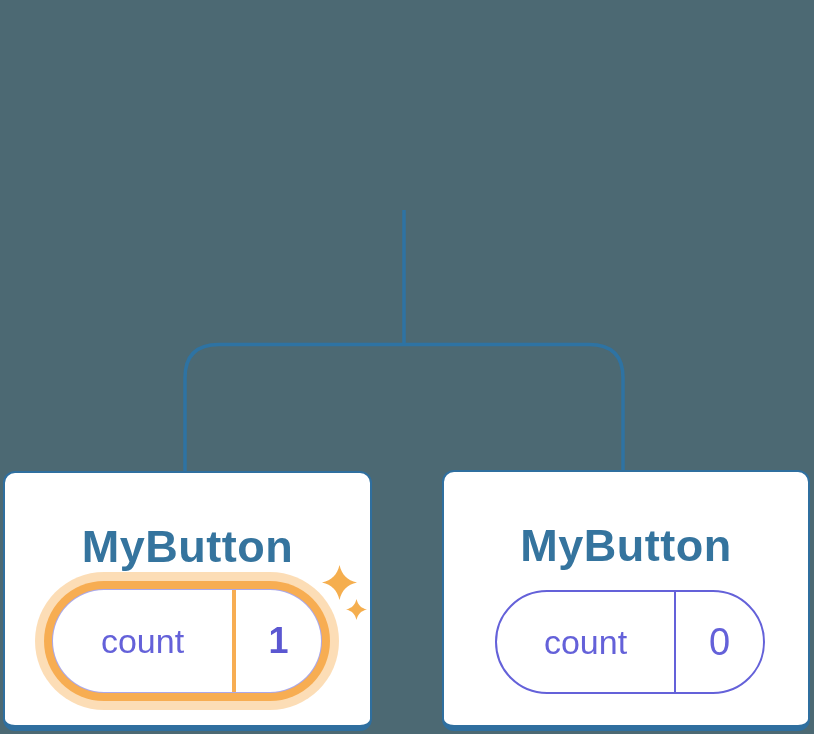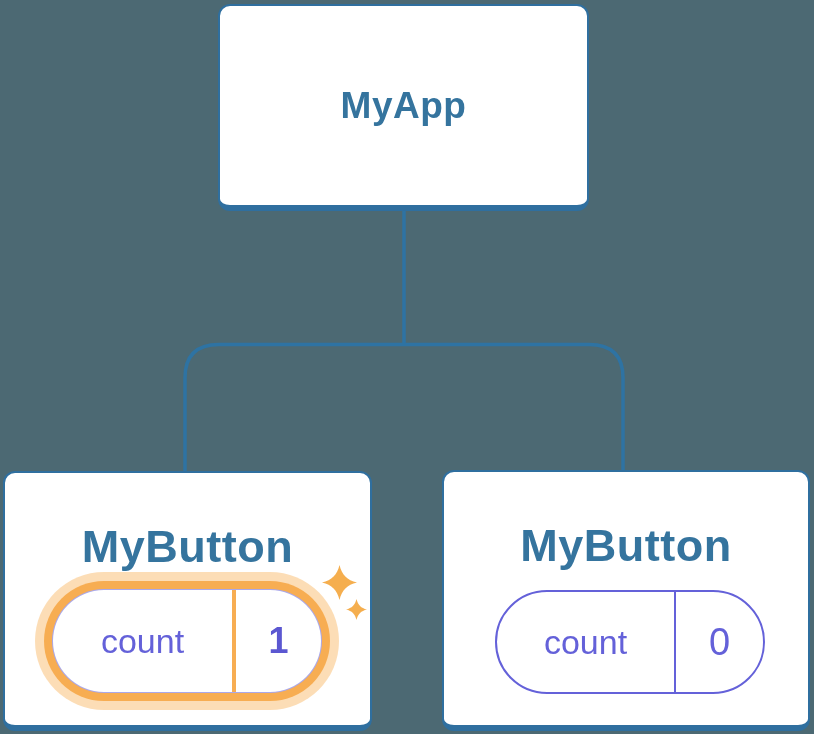--- a/index.html
+++ b/index.html
@@ -123,23 +123,20 @@
 </head>
 <body>
 
 <div class="stage">
 
   <svg class="connectors" width="814" height="734" viewBox="0 0 814 734" aria-hidden="true">
     <path d="M404 210 V 344.5"></path>
     <path d="M185 472 V 378 Q185 344.5 219 344.5 H 589 Q623 344.5 623 378 V 472"></path>
   </svg>
 
-  <div class="card card-root">
-    <div class="node-title">MyApp</div>
-  </div>
 
   <div class="card card-child-left">
     <div class="node-title">MyButton</div>
 
     <div class="pill highlighted">
       <div class="pill-section pill-label">count</div>
       <div class="pill-section pill-value">1</div>
     </div>
 
     <svg class="sparkle sparkle-big" viewBox="0 0 24 24" aria-hidden="true">

